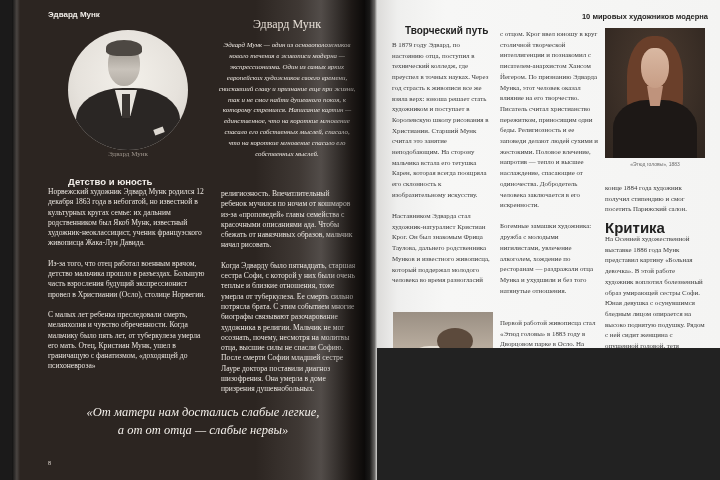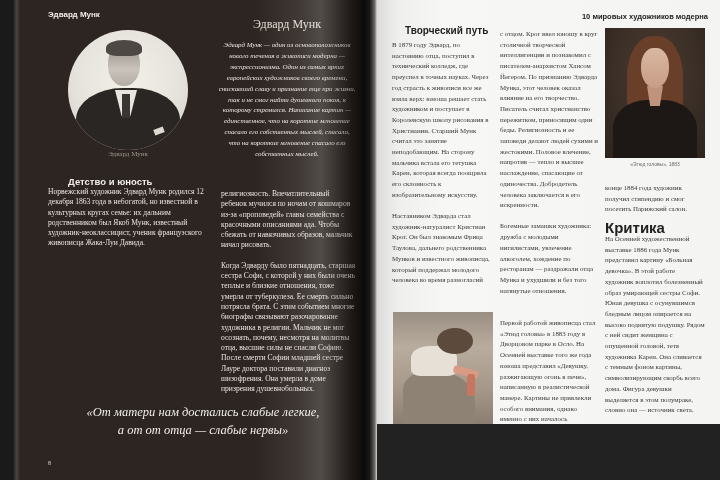--- a/index.html
+++ b/index.html
@@ -83,21 +83,21 @@
   }
 
   
   .spine {
     position: absolute; left: 353px; top: 0; width: 12px; height: 480px;
     background: linear-gradient(90deg,#0d0c0c 0%, #1a1918 40%, #6a6866 80%, #d7d6d4 100%);
   }
 
   
   .right-page {
-    position: absolute; left: 365px; top: 0; width: 343px; height: 424px;
+    position: absolute; left: 365px; top: 0; width: 343px; height: 348px;
     background: linear-gradient(90deg,#dcdbd9 0%, #efefee 6%, #f7f7f6 20%, #f4f4f3 100%);
     overflow: hidden;
   }
   .right-edge { position: absolute; left: 708px; top: 0; width: 12px; height: 480px; background: linear-gradient(90deg,#bdbcbb 0%,#2a2928 30%,#151414 60%,#3b3a39 100%); }
 
   .running-head-right {
     position: absolute; right: 12px; top: 12px;
     font-family: "Liberation Sans", sans-serif; font-weight: bold; font-size: 7.5px; color: #1e1d1c;
   }
 
@@ -167,20 +167,22 @@
     </div>
     <div class="portrait-caption">Эдвард Мунк</div>
 
     <div class="intro-title">Эдвард Мунк</div>
     <div class="intro-text">Эдвард Мунк — один из основоположников нового течения в живописи модерна — экспрессионизма. Один из самых ярких европейских художников своего времени, снискавший славу и признание еще при жизни, так и не смог найти душевного покоя, к которому стремился. Написание картин — единственное, что на короткие мгновение спасало его собственных мыслей, спасало, что на короткие мгновение спасало его собственных мыслей.</div>
 
     <div class="section-title-dark">Детство и юность</div>
 
     <div class="left-col-a">
       <p>Норвежский художник Эдвард Мунк родился 12 декабря 1863 года в небогатой, но известной в культурных кругах семье: их дальним родственником был Якоб Мунк, известный художник-неоклассицист, ученик французского живописца Жака-Луи Давида.</p>
+      <p>Из-за того, что отец работал военным врачом, детство мальчика прошло в разъездах. Большую часть взросления будущий экспрессионист провел в Христиании (Осло), столице Норвегии.</p>
+      <p>С малых лет ребенка преследовали смерть, меланхолия и чувство обреченности. Когда мальчику было пять лет, от туберкулеза умерла его мать. Отец, Кристиан Мунк, ушел в граничащую с фанатизмом, «доходящей до психоневроза»</p>
     </div>
     <div class="left-col-b">
       <p>религиозность. Впечатлительный ребенок мучился по ночам от кошмаров из-за «проповедей» главы семейства с красочными описаниями ада. Чтобы сбежать от навязчивых образов, мальчик начал рисовать.</p>
       <p>Когда Эдварду было пятнадцать, старшая сестра Софи, с которой у них были очень теплые и близкие отношения, тоже умерла от туберкулеза. Ее смерть сильно потрясла брата. С этим событием многие биографы связывают разочарование художника в религии. Мальчик не мог осознать, почему, несмотря на молитвы отца, высшие силы не спасли Софию. После смерти Софии младшей сестре Лауре доктора поставили диагноз шизофрения. Она умерла в доме призрения душевнобольных.</p>
     </div>
 
     <div class="pull-quote">
       <div>«От матери нам достались слабые легкие,</div>
       <div>а от от отца — слабые нервы»</div>
     </div>

